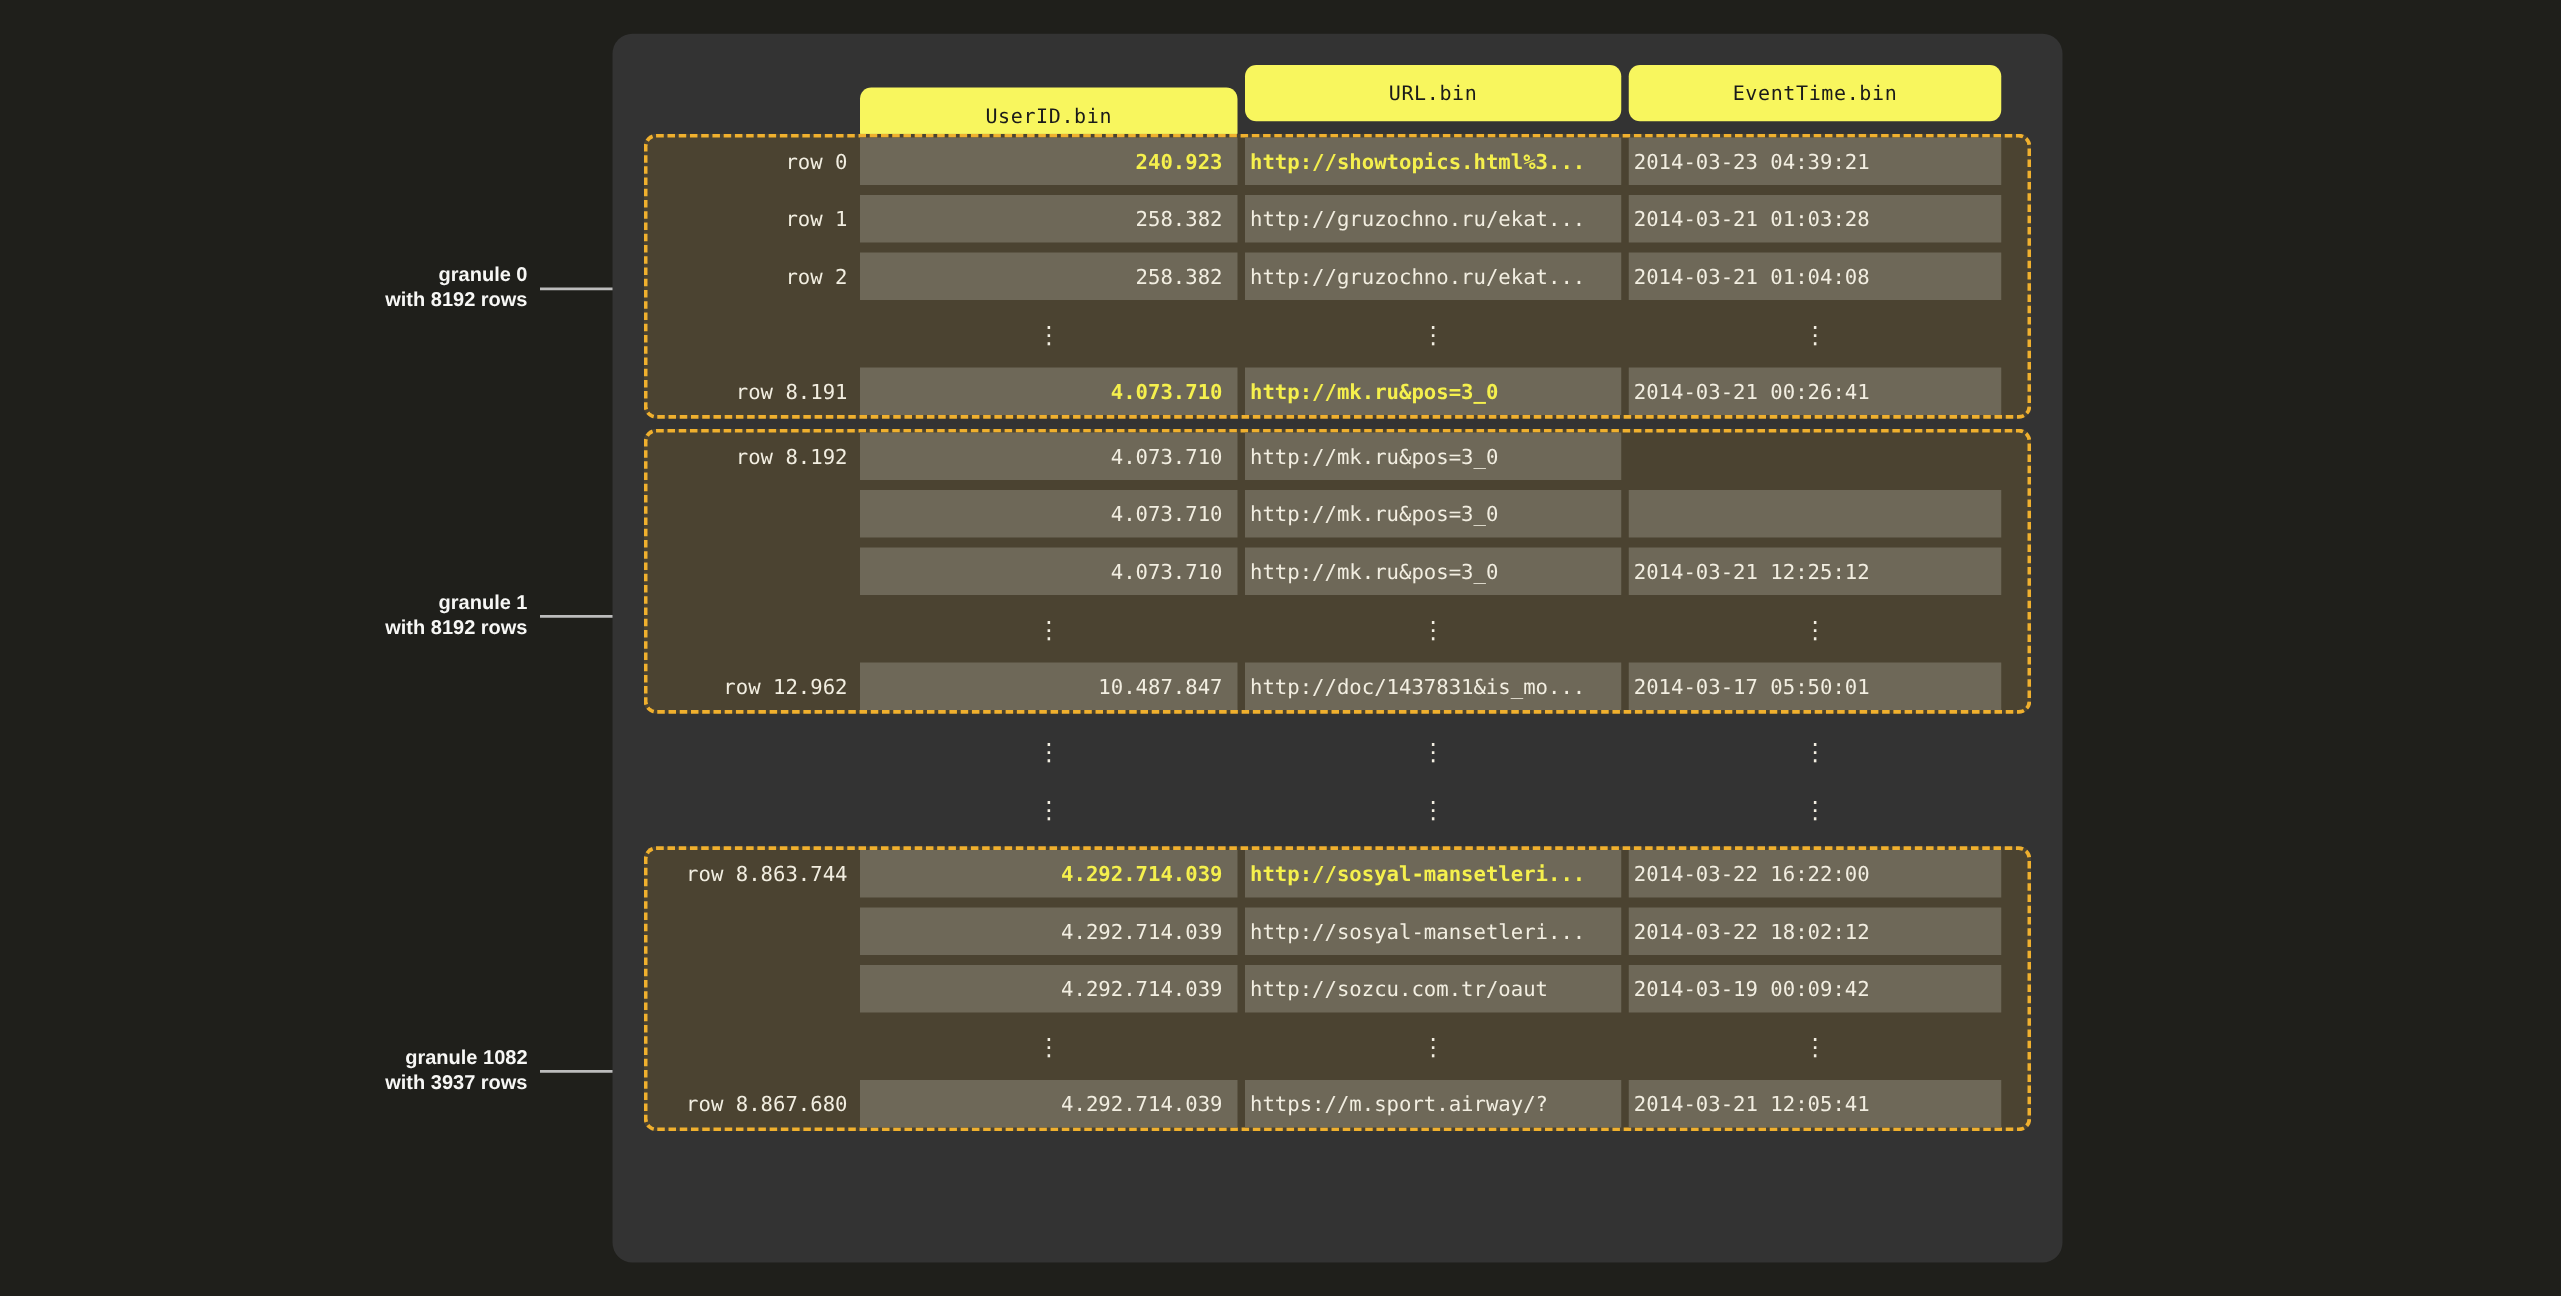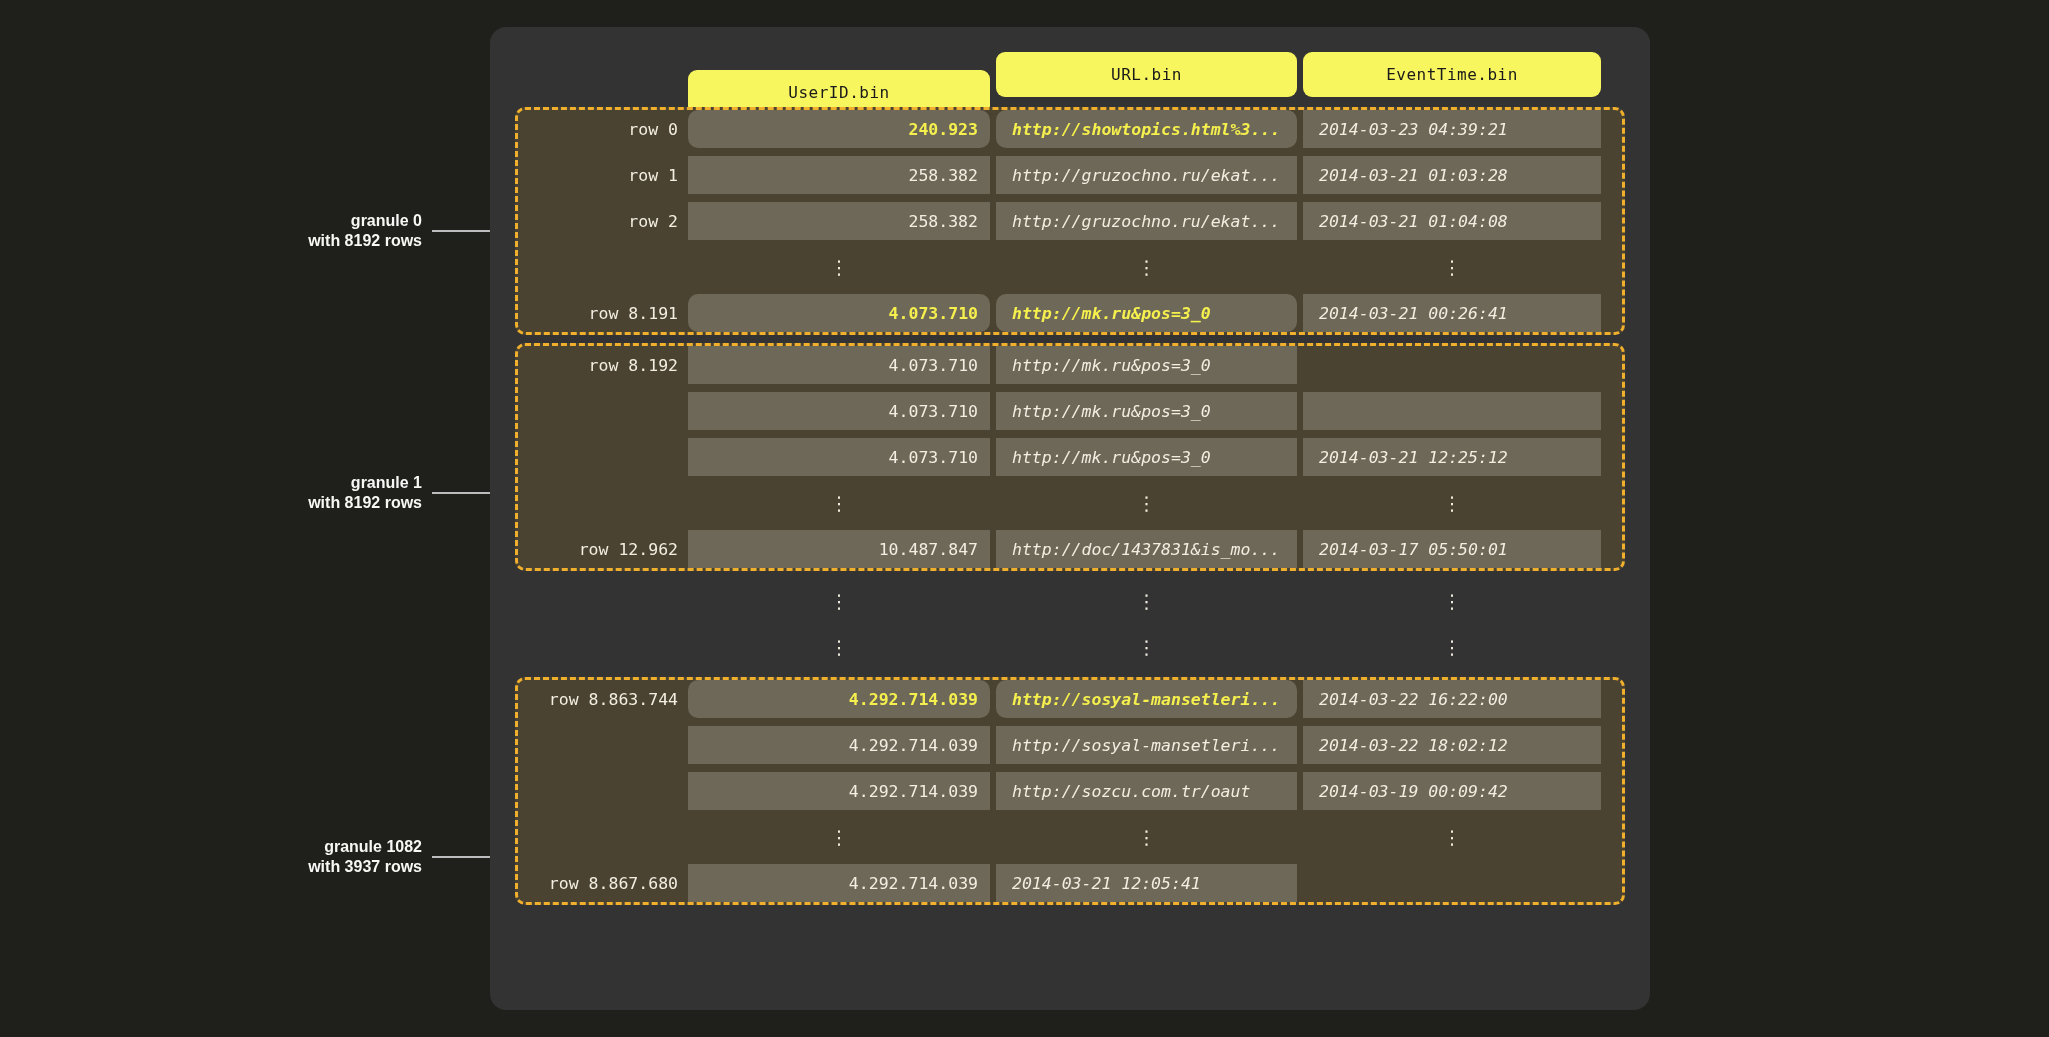--- a/index.html
+++ b/index.html
@@ -63,22 +63,22 @@
   .cell{
     width:302px;height:38px;margin-right:6px;
     display:flex;align-items:center;
     font:16.5px "DejaVu Sans Mono",monospace;
     white-space:nowrap;overflow:hidden;
   }
   .trow .cell:nth-child(3){width:301px;}
   .trow .cell:nth-child(4){width:298px;margin-right:0;}
   .filled{background:var(--cell-bg);color:var(--cell-text);}
   .al-right{justify-content:flex-end;padding-right:12px;}
-  .al-left{padding-left:16px;font-style:italic;}
-  .hl{color:var(--highlight-text);font-weight:bold;border-radius:10px;}
+  .al-left{padding-left:4px;}
+  .hl{color:var(--highlight-text);font-weight:bold;}
   .dots{justify-content:center;background:transparent;color:var(--cell-text);font-size:19px;}
   
   .annotation{
     position:absolute;left:120px;width:392px;height:52px;
     display:flex;align-items:center;justify-content:flex-end;
   }
   #ann-0{top:205px;}
   #ann-1{top:467px;}
   #ann-2{top:831px;}
   .ann-text{
@@ -228,17 +228,18 @@
         </div>
         <div class="trow">
           <div class="rlabel"></div>
           <div class="cell dots">⋮</div>
           <div class="cell dots">⋮</div>
           <div class="cell dots">⋮</div>
         </div>
         <div class="trow">
           <div class="rlabel">row 8.867.680</div>
           <div class="cell filled al-right">4.292.714.039</div>
+          <div class="cell filled al-left">https://m.sport.airway/?</div>
           <div class="cell filled al-left">2014-03-21 12:05:41</div>
         </div>
       </div>
     </div>
 </div>
 
 </body></html>

